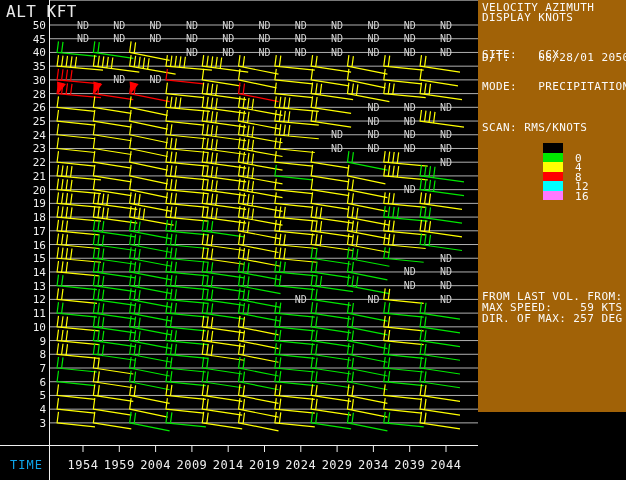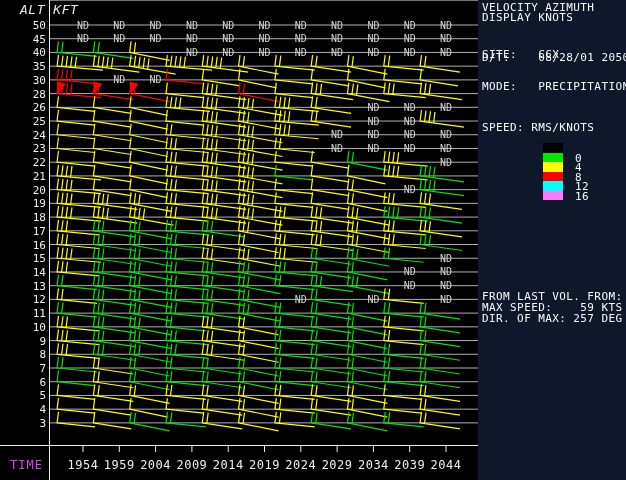--- a/index.html
+++ b/index.html
@@ -1,23 +1,23 @@
 <!DOCTYPE html>
 <html><head>
 <meta charset="utf-8">
 <style>
   html,body{margin:0;padding:0;background:#000;}
   .screen{position:relative;width:626px;height:480px;background:#000;overflow:hidden;
           font-family:"DejaVu Sans Mono",monospace;}
-  .alt-title{position:absolute;left:20px;top:2px;font-size:13px;letter-spacing:0.5px;color:#e8e8e8;white-space:pre;font-style:italic;}
+  .alt-title{position:absolute;left:6px;top:2px;font-size:16px;letter-spacing:0.5px;color:#e8e8e8;white-space:pre;}
   .chart-title{position:absolute;left:56px;top:2px;font-family:"Liberation Sans",sans-serif;
                font-size:16px;letter-spacing:0.2px;color:#f4f4f4;white-space:pre;}
   .plot-canvas{position:absolute;left:0;top:0;width:530px;height:480px;}
-  .time-title{position:absolute;left:10px;top:458px;font-size:12px;letter-spacing:1px;color:#d946ef;}
-  .panel{position:absolute;left:478px;top:0;width:148px;height:480px;background:#0f172a;
+  .time-title{position:absolute;left:10px;top:458px;font-size:12px;letter-spacing:1px;color:#0ea5e9;}
+  .panel{position:absolute;left:478px;top:0;width:148px;height:412px;background:#a16207;
          color:#fafafa;font-size:11px;letter-spacing:0.4px;}
   .panel .line{position:absolute;left:4px;white-space:pre;line-height:10px;}
   .legend-swatch{position:absolute;left:65px;width:20px;height:9.5px;}
   .legend-label{position:absolute;left:97px;white-space:pre;font-size:11px;}
   svg text{font-family:"DejaVu Sans Mono",monospace;}
 </style>
 </head>
 <body>
 
 <div class="screen">
@@ -446,21 +446,21 @@
       </svg></div>
 
   <div class="time-title">TIME</div>
 
   <div class="panel">
     <div class="line" style="top:3px">VELOCITY AZIMUTH</div>
     <div class="line" style="top:13px">DISPLAY KNOTS</div>
     <div class="line" style="top:50px">SITE:   CCX</div>
     <div class="line" style="top:53px">D/T:    08/28/01 2050Z</div>
     <div class="line" style="top:82px">MODE:   PRECIPITATION</div>
-    <div class="line" style="top:123px">SPEED: RMS/KNOTS</div>
+    <div class="line" style="top:123px">SCAN: RMS/KNOTS</div>
     <div id="legend">
         <div class="legend-swatch" style="top: 143px; background: rgb(0, 0, 0);"></div>
         <div class="legend-swatch" style="top: 152.5px; background: rgb(0, 232, 0);"></div>
         <div class="legend-label" style="top: 151.5px;">0</div>
         <div class="legend-swatch" style="top: 162px; background: rgb(255, 255, 0);"></div>
         <div class="legend-label" style="top: 161px;">4</div>
         <div class="legend-swatch" style="top: 171.5px; background: rgb(255, 0, 0);"></div>
         <div class="legend-label" style="top: 170.5px;">8</div>
         <div class="legend-swatch" style="top: 181px; background: rgb(0, 255, 255);"></div>
         <div class="legend-label" style="top: 180px;">12</div>

